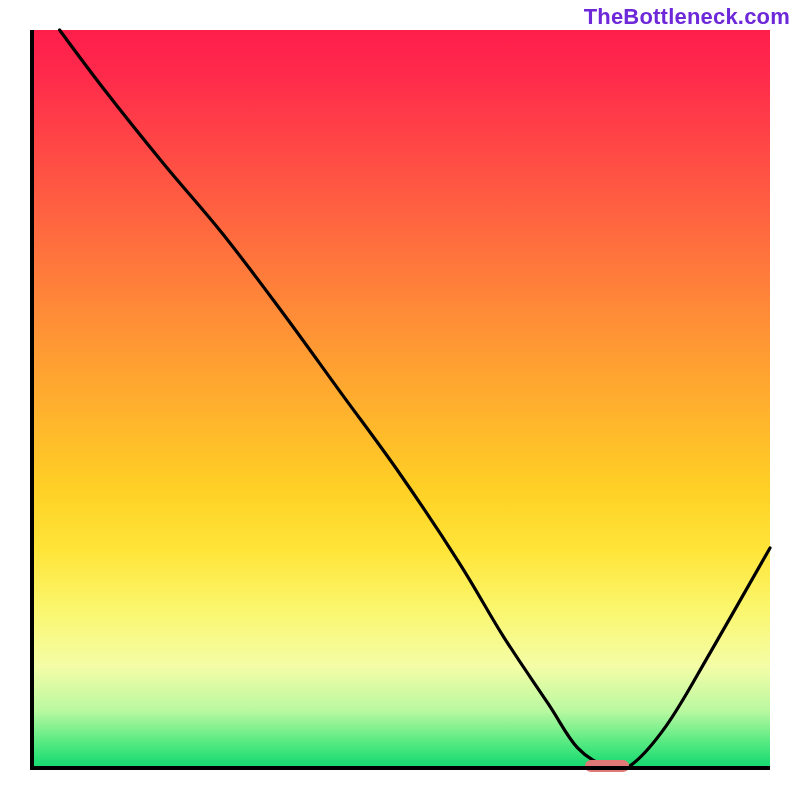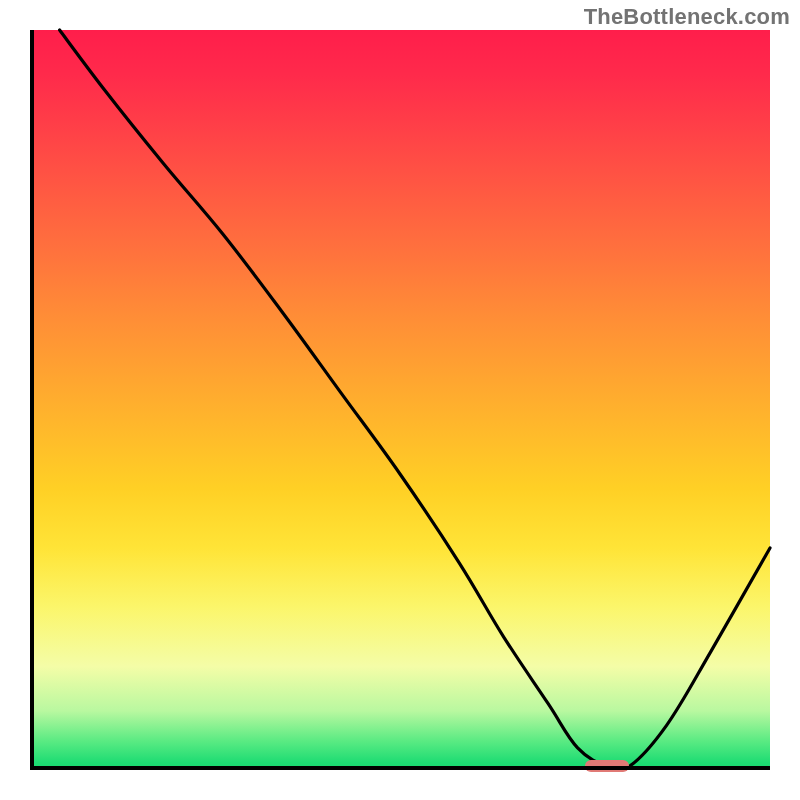--- a/index.html
+++ b/index.html
@@ -15,21 +15,21 @@
     width: 800px;
     height: 800px;
   }
   .watermark {
     position: absolute;
     top: 4px;
     right: 10px;
     font-family: Arial, Helvetica, sans-serif;
     font-size: 22px;
     font-weight: 600;
-    color: #737373;
+    color: #6d28d9;
     letter-spacing: 0.2px;
   }
   .plot-area {
     position: absolute;
     left: 30px;
     top: 30px;
     width: 740px;
     height: 740px;
     
     background: linear-gradient(

